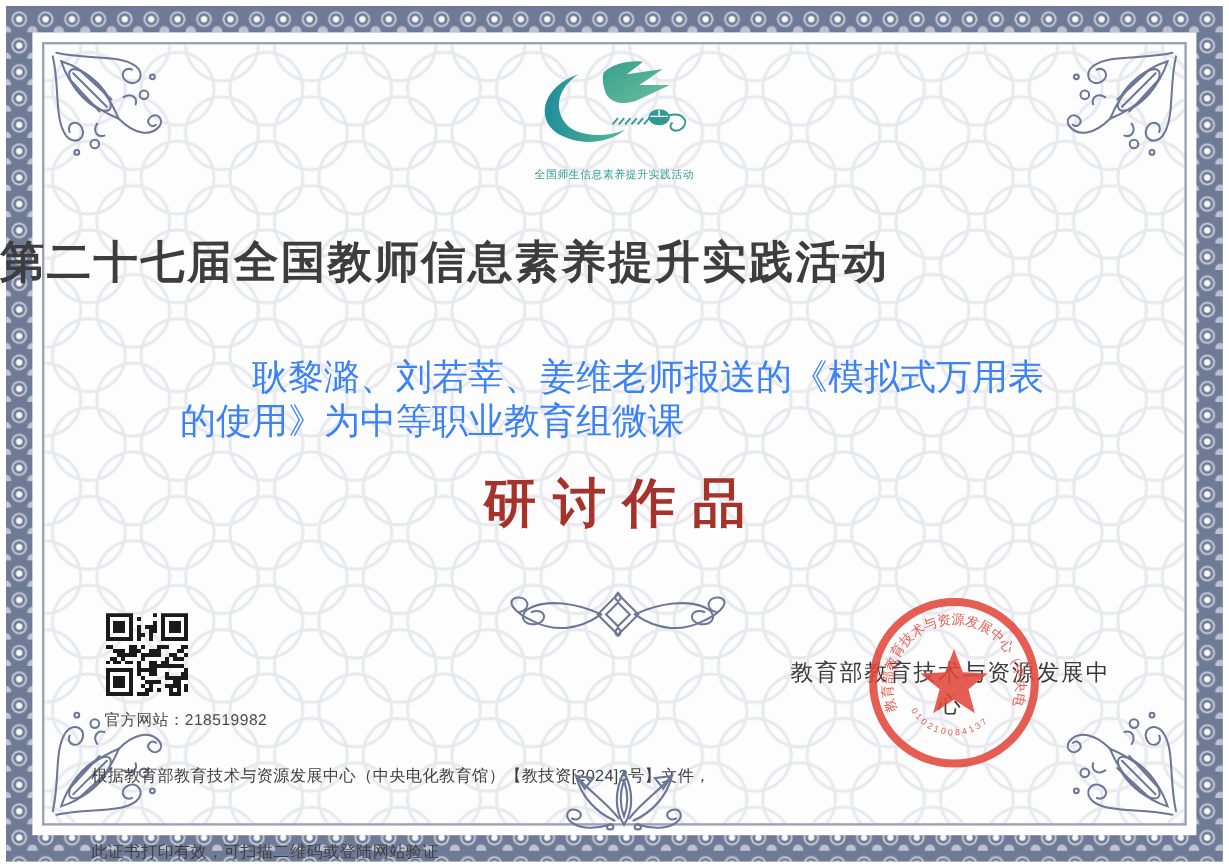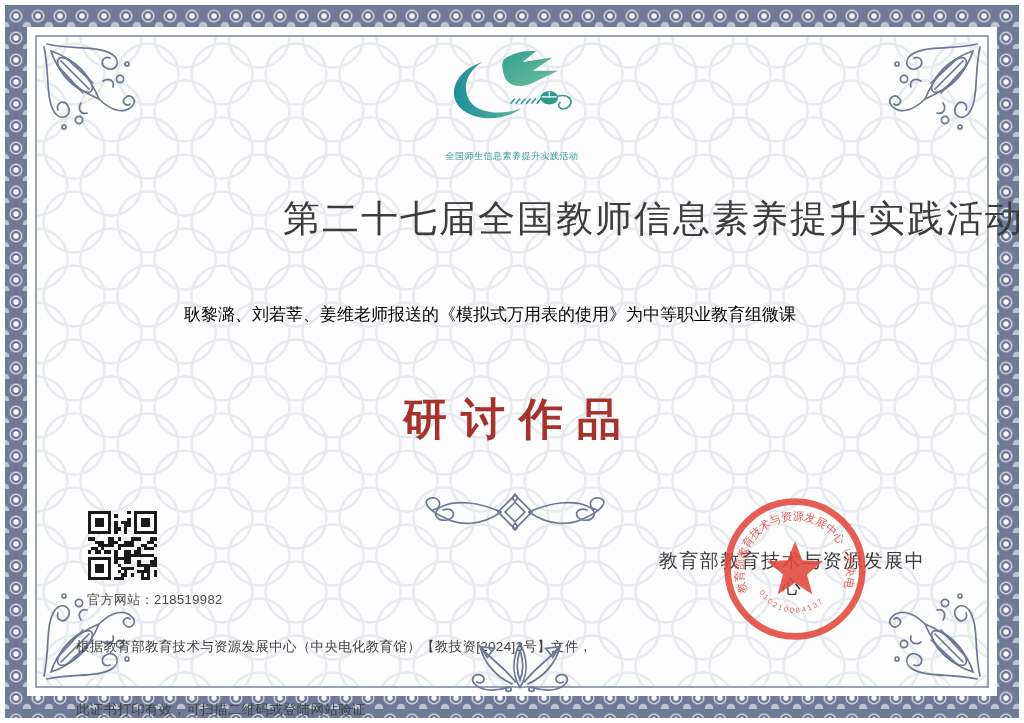--- a/index.html
+++ b/index.html
@@ -22,27 +22,27 @@
     background-size:74px 74px; background-position:0 0, 37px 37px; }
 
   .corner { position:absolute; width:102px; height:102px; }
   .corner.tl { left:37px; top:37px; }
   .corner.tr { right:37px; top:37px; transform:scaleX(-1); }
   .corner.bl { left:37px; bottom:37px; transform:scaleY(-1); }
   .corner.br { right:37px; bottom:37px; transform:scale(-1,-1); }
 
   
   .logo-wrap { position:absolute; left:402px; top:50px; width:220px; text-align:center; }
-  .logo-name { margin-top:14px; font-size:9px; color:#2f9a92; letter-spacing:.5px; white-space:nowrap; }
-
-  .title { position:absolute; left:0; top:194px; width:1024px; text-align:right;
-    font-size:37px; font-weight:400; color:#3d3d3d; letter-spacing:2px; }
+  .logo-name { margin-top:2px; font-size:9px; color:#2f9a92; letter-spacing:.5px; white-space:nowrap; }
+
+  .title { position:absolute; left:0; top:194px; width:1024px; text-align:left;
+    font-size:37px; font-weight:700; color:#3d3d3d; letter-spacing:2px; }
 
   .body-text { position:absolute; left:150px; top:296px; width:726px;
-    font-size:17px; line-height:37px; color:#000000; text-indent:2em; }
+    font-size:30px; line-height:37px; color:#3b82f6; text-indent:2em; }
 
   .award { position:absolute; left:0; top:370px; width:1024px; text-align:center;
     font-size:44px; font-weight:700; color:#a5322b; letter-spacing:14px; text-indent:14px;margin-top:20px; }
 
   .divider { position:absolute; left:405px; top:490px; }
 
   
   .qr { position:absolute; left:88px; top:511px; width:69px; height:69px; }
   .meta-line { position:absolute; left:87px; font-size:13px; color:#4a4a4a; letter-spacing:.4px; }
   .meta-certno { top:591px; }

